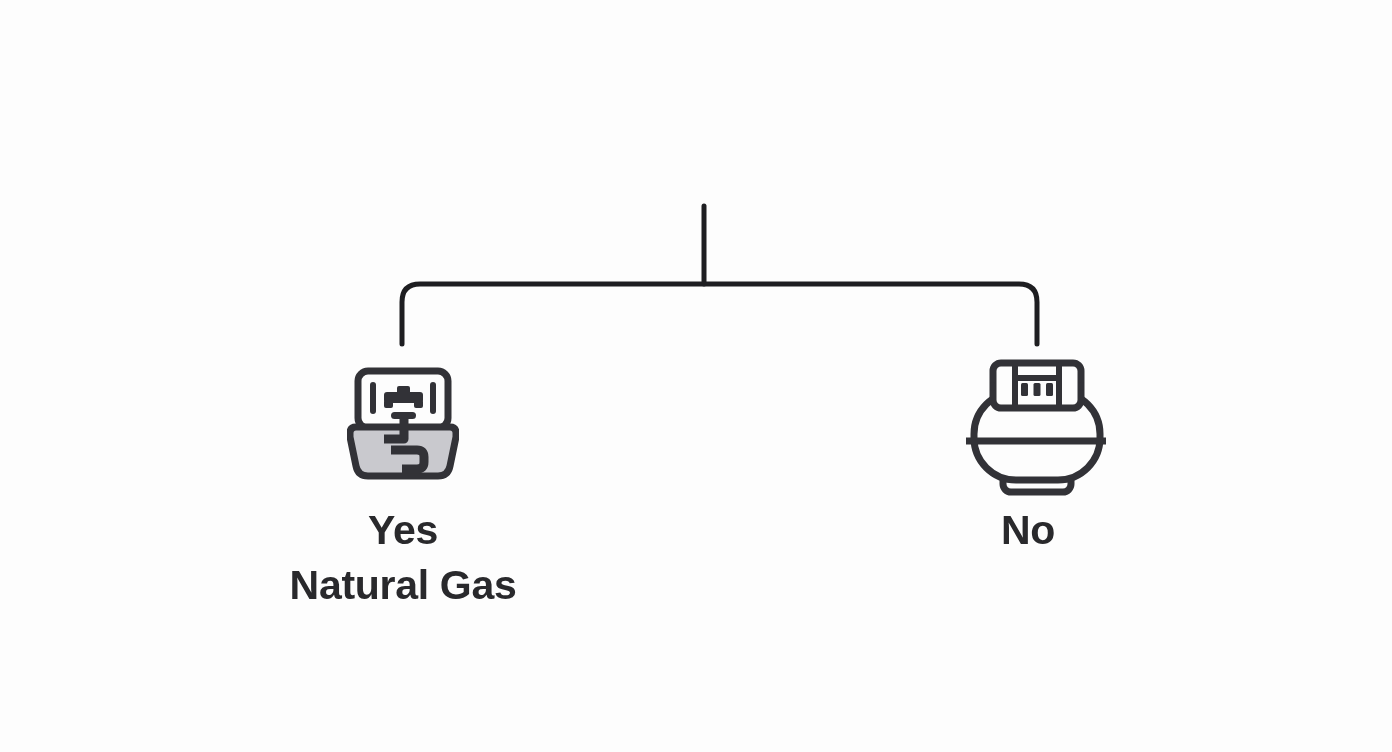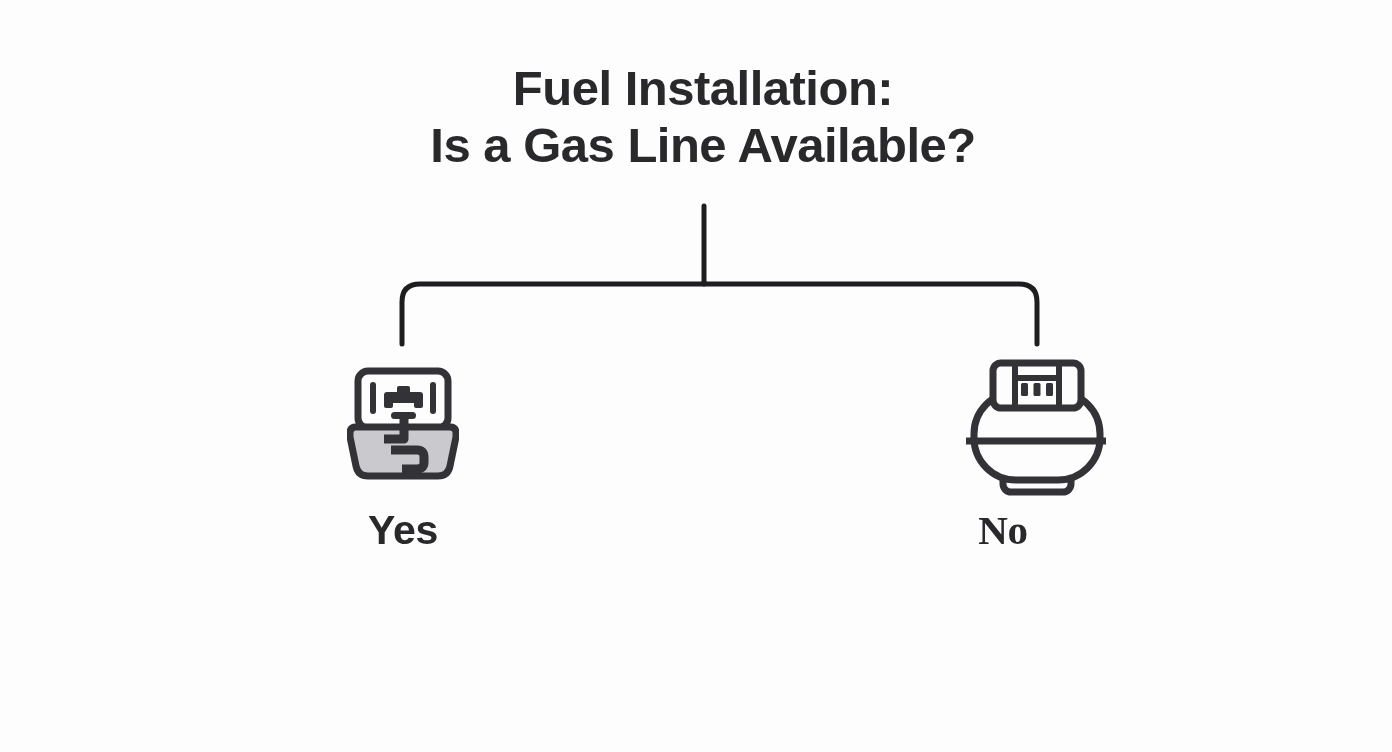--- a/index.html
+++ b/index.html
@@ -37,38 +37,34 @@
     transform:translateX(-50%);
     text-align:center;
     font-size:41px;
     line-height:55px;
     font-weight:bold;
     letter-spacing:-0.3px;
     color:var(--text,#29292c);
     white-space:nowrap;
   }
   .label-left{left:403px;}
-  .label-right{left:1003px;font-family:Liberation Serif, serif;}
+  .label-right{left:1028px;}
   
   .s{stroke:var(--icon-stroke,#323237);}
   .fl{fill:var(--icon-fill-light,#fdfdfd);}
   .fg{fill:var(--icon-fill-gray,#c9c9ce);}
   .fd{fill:var(--icon-stroke,#323237);}
   .nf{fill:none;}
   .conn{stroke:var(--connector,#1e1e21);}
 </style>
 </head>
 <body>
 
 <div class="canvas">
 
-  <div class="title">
-    <div>Fuel Installation:</div>
-    <div>Is a Gas Line Available?</div>
-  </div>
 
   <svg class="connector" width="1392" height="752" viewBox="0 0 1392 752" aria-hidden="true">
     <path class="conn" d="M704,206 L704,284" fill="none" stroke-width="5" stroke-linecap="round"></path>
     <path class="conn" d="M402,344 L402,302 Q402,284 420,284 L1019,284 Q1037,284 1037,302 L1037,344" fill="none" stroke-width="5" stroke-linecap="round"></path>
   </svg>
 
   <svg class="branch-icon" style="left:347px;top:366px;" width="112" height="118" viewBox="0 0 112 118" aria-hidden="true">
 
     <rect class="fl s" x="11" y="5" width="90" height="57" rx="10" stroke-width="7"></rect>
     <line class="s" x1="26" y1="19" x2="26" y2="45" stroke-width="6" stroke-linecap="round"></line>
@@ -106,19 +102,20 @@
       <rect class="fd" x="55" y="27" width="7" height="13" rx="1.5"></rect>
       <rect class="fd" x="67.5" y="27" width="7" height="13" rx="1.5"></rect>
       <rect class="fd" x="80" y="27" width="7" height="13" rx="1.5"></rect>
       <rect class="fd" x="24" y="26" width="5" height="9" rx="2"></rect>
       <rect class="fd" x="113" y="26" width="5" height="9" rx="2"></rect>
     </g>
   </svg>
 
   <div class="branch-label label-left">
     <div>Yes</div>
+    <div>Natural Gas</div>
   </div>
 
   <div class="branch-label label-right">
     <div>No</div>
   </div>
 
 </div>
 
 </body></html>

